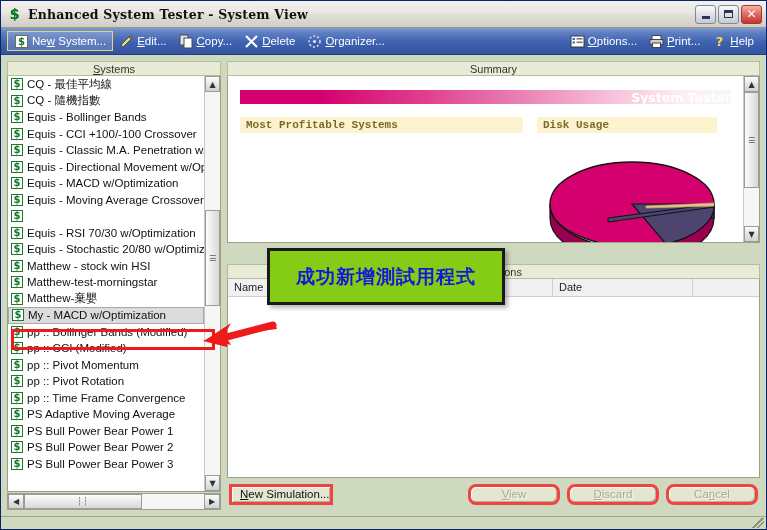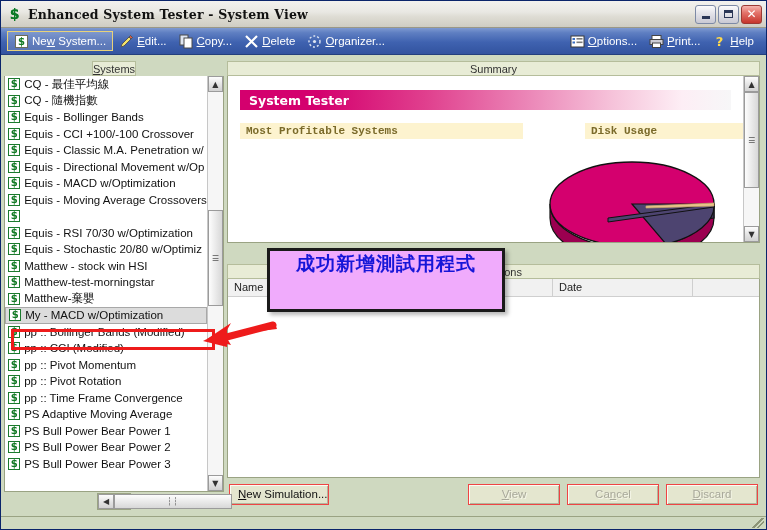--- a/index.html
+++ b/index.html
@@ -80,21 +80,20 @@
 
   .panel-cap{
     height:15px;line-height:15px;text-align:center;font-size:11px;color:#333;
     background:#e8ecd6;border:1px solid #b5bd9b;box-sizing:border-box;
   }
 
   
   .left{
     width:214px;flex:0 0 214px;display:flex;flex-direction:column;
     background:#cfd9c0;
-    align-items:center;
   }
   .listwrap{
     flex:1 1 auto;position:relative;display:flex;
     border:1px solid #9aa383;border-top:none;background:#fff;
     box-sizing:border-box;min-height:0;
   }
   .listbox{
     flex:1 1 auto;overflow:hidden;position:relative;background:#fff;
   }
   .row{
@@ -144,34 +143,34 @@
   .right{flex:1 1 auto;display:flex;flex-direction:column;min-width:0;gap:16px;}
   .summary-wrap{
     height:182px;flex:0 0 182px;display:flex;flex-direction:column;
   }
   .summary-body{
     flex:1 1 auto;display:flex;border:1px solid #9aa383;border-top:none;
     background:#fff;box-sizing:border-box;overflow:hidden;position:relative;
   }
   .summary-content{flex:1 1 auto;position:relative;overflow:hidden;background:#fff;padding:10px 0 0 0;}
   .st-banner{
-    margin:4px 12px 0 12px;height:20px;
+    margin:4px 12px 0 12px;height:14px;
     background:linear-gradient(90deg,#d4006e 0%,#d4006e 16%,#e0408e 38%,#eb84b6 58%,#f6c3da 76%,#fdeef5 90%,#f7f7f8 100%);
-    display:flex;align-items:center;
+    display:flex;align-items:center;justify-content:flex-end;
   }
   .st-banner span{color:#fff;font-weight:bold;font-size:12.5px;padding-left:9px;
     font-family:"DejaVu Sans","Liberation Sans",sans-serif;}
   .sec-row{display:flex;margin:13px 12px 0 12px;gap:14px;}
   .sec-head{
     background:#fdf3cf;color:#7a6a2a;font-weight:bold;font-size:11px;
     padding:2px 6px;box-sizing:border-box;
     font-family:Liberation Mono, monospace;
   }
   .sec-head.left-h{width:283px;flex:0 0 283px;}
-  .sec-head.right-h{width:180px;flex:0 0 180px;margin-left:48px;}
+  .sec-head.right-h{width:180px;flex:0 0 180px;}
   .pie{
     position:absolute;left:318px;top:84px;width:172px;height:96px;
   }
 
   
   .sim-wrap{flex:1 1 auto;display:flex;flex-direction:column;margin-top:5px;min-height:0;}
   .sim-body{
     flex:1 1 auto;border:1px solid #9aa383;border-top:none;background:#fff;
     box-sizing:border-box;display:flex;flex-direction:column;min-height:0;justify-content:flex-end;
   }
@@ -183,46 +182,46 @@
     font-size:11px;color:#222;line-height:17px;padding-left:6px;
     border-right:1px solid #cfcfcf;box-sizing:border-box;white-space:nowrap;
   }
   .sim-rows{flex:1 1 auto;background:#fff;}
   .btnrow{
     height:32px;flex:0 0 32px;display:flex;align-items:center;gap:7px;
     padding:0 2px;
   }
   .btn{
     height:21px;min-width:92px;box-sizing:border-box;
-    border:1px solid #ef4444;background:#e4e6cf;
+    border:3px solid #ef4444;background:#e4e6cf;
     font-size:11.5px;color:#111;display:flex;align-items:center;justify-content:center;
     cursor:default;white-space:nowrap;
     box-shadow:inset 1px 1px 0 #fbfbf3, inset -1px -1px 0 #b3b49c;
   }
   .btn.left-al{justify-content:flex-start;padding-left:8px;min-width:97px;}
-  .btn.dis{color:#a8a89a;text-shadow:1px 1px 0 #f5f6e8;}
+  .btn.dis{color:#a8a89a;text-shadow:1px 1px 0 #f5f6e8;border-radius:8px;}
   .btn u{text-decoration:underline;}
   .spacer{flex:1 1 auto;}
 
   
   .statusbar{
     height:12px;flex:0 0 12px;border-top:1px solid #9aa383;
     background:#cfd9c0;position:relative;
   }
   .grip{position:absolute;right:2px;bottom:1px;width:12px;height:10px;
     background:
       linear-gradient(135deg,transparent 45%,#8d9577 45%,#8d9577 55%,transparent 55%),
       linear-gradient(135deg,transparent 65%,#8d9577 65%,#8d9577 75%,transparent 75%);
   }
 
   
   .anno-box{
-    position:absolute;left:266px;top:247px;width:238px;height:64px;
-    background:#f0abfc;border:3px solid #1a1a1a;box-sizing:border-box;
-    display:flex;align-items:flex-start;justify-content:center;z-index:40;
+    position:absolute;left:266px;top:247px;width:238px;height:57px;
+    background:#84cc16;border:3px solid #1a1a1a;box-sizing:border-box;
+    display:flex;align-items:center;justify-content:center;z-index:40;
     box-shadow:3px 3px 4px rgba(0,0,0,.28);
   }
   .anno-box span{
     color:#1616d8;font-size:19px;font-weight:bold;letter-spacing:1px;
     font-family:"DejaVu Sans","Liberation Sans",sans-serif;
   }
   .anno-rect{
     position:absolute;left:10px;top:328px;width:204px;height:21px;
     border:3px solid #ee1b1b;box-sizing:border-box;z-index:41;
   }
@@ -511,24 +510,24 @@
         </div>
         <div class="btnrow" id="sim-buttons">
             <div class="btn left-al">
               <span><u>N</u>ew Simulation...</span>
             </div>
             <div class="spacer"></div>
             <div class="btn dis">
               <span><u>V</u>iew</span>
             </div>
             <div class="btn dis">
+              <span><u>D</u>iscard</span>
+            </div>
+            <div class="btn dis">
               <span>Ca<u>n</u>cel</span>
-            </div>
-            <div class="btn dis">
-              <span><u>D</u>iscard</span>
             </div>
           </div>
       </div>
 
     </div>
   </div>
 
   <div class="statusbar">
     <div class="grip"></div>
   </div>

